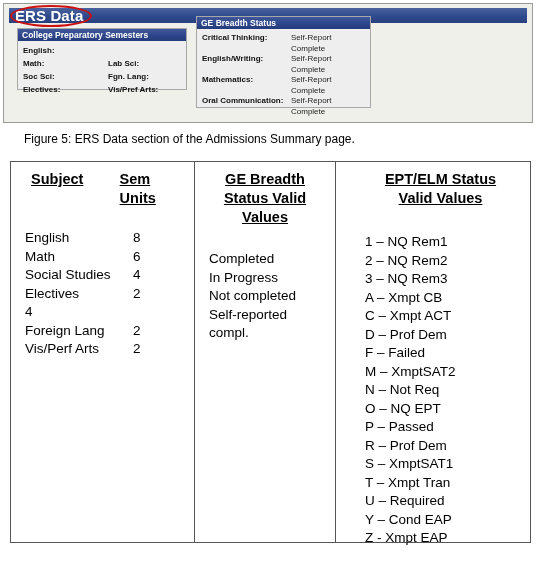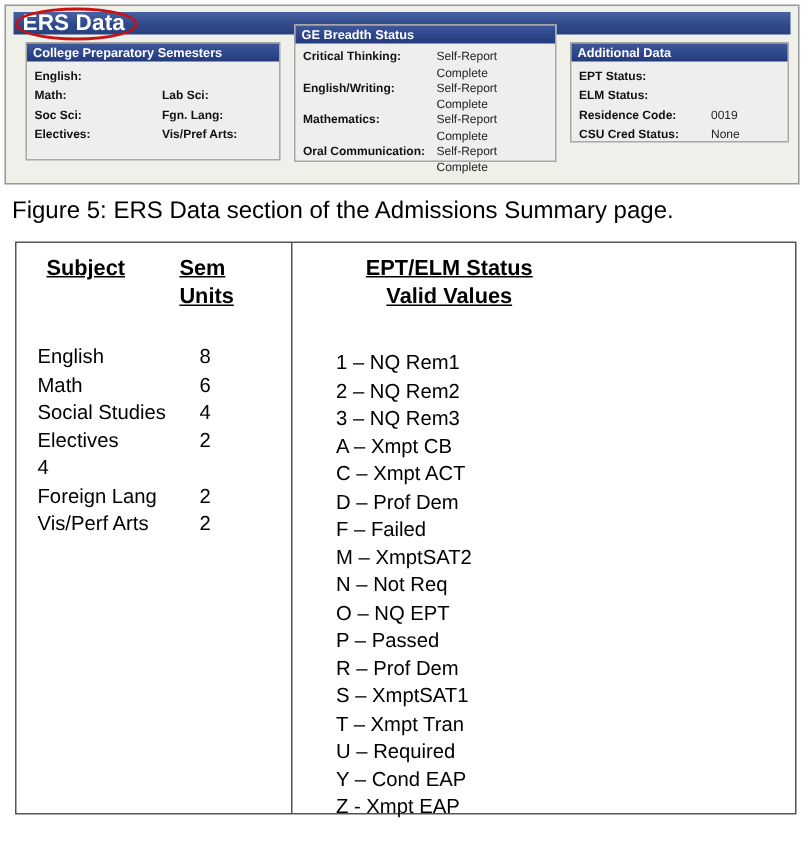--- a/index.html
+++ b/index.html
@@ -70,21 +70,21 @@
     color: #111;
     white-space: nowrap;
   }
   .pvalue {
     font-weight: normal;
     color: #222;
     white-space: nowrap;
   }
 
   
-  #panel-prep { left: 13px; top: 24px; width: 170px; height: 79px; }
+  #panel-prep { left: 13px; top: 24px; width: 170px; height: 62px; }
   #panel-prep .grid {
     display: grid;
     grid-template-columns: 85px auto;
     row-gap: 2px;
   }
   #panel-prep .grid > div { height: 11px; line-height: 11px; }
 
   
   #panel-ge { left: 192px; top: 12px; width: 175px; height: 92px; }
   #panel-ge .grid {
@@ -113,23 +113,23 @@
     height: 22px;
     border: 2.5px solid #cc1111;
     border-radius: 50%;
     box-sizing: border-box;
     pointer-events: none;
   }
 
   
   #caption {
     position: absolute;
-    left: 8px;
+    left: 24px;
     top: 132px;
-    font-size: 16px;
+    font-size: 12px;
     color: #000;
     white-space: nowrap;
   }
 
   
   #vtable {
     position: absolute;
     left: 10px;
     top: 161px;
     width: 521px;
@@ -213,35 +213,20 @@
         <div class="plabel"></div>
         <div class="pvalue">Complete</div>
         <div class="plabel">Oral Communication:</div>
         <div class="pvalue">Self-Report</div>
         <div class="plabel"></div>
         <div class="pvalue">Complete</div>
       </div>
     </div>
   </div>
 
-  <div class="panel" id="panel-add">
-    <div class="panel-hd">Additional Data</div>
-    <div class="panel-body">
-      <div class="grid">
-        <div class="plabel">EPT Status:</div>
-        <div class="pvalue"></div>
-        <div class="plabel">ELM Status:</div>
-        <div class="pvalue"></div>
-        <div class="plabel">Residence Code:</div>
-        <div class="pvalue">0019</div>
-        <div class="plabel">CSU Cred Status:</div>
-        <div class="pvalue">None</div>
-      </div>
-    </div>
-  </div>
 
   <div id="oval"></div>
 </div>
 
 <div id="caption">Figure 5:  ERS Data section of the Admissions Summary page.</div>
 
 <div id="vtable">
 
   <div class="col" id="col-subject">
     <div class="col-hd hd-row">
@@ -272,20 +257,34 @@
         <span class="s-name">Foreign Lang</span>
         <span class="s-units">2</span>
       </div>
       <div class="srow">
         <span class="s-name">Vis/Perf Arts</span>
         <span class="s-units">2</span>
       </div>
     </div>
   </div>
 
+  <div class="col" id="col-ge">
+    <div class="col-hd">
+      <div>GE Breadth</div>
+      <div>Status Valid</div>
+      <div>Values</div>
+    </div>
+    <div class="rowlist">
+      <div class="vval">Completed</div>
+      <div class="vval">In Progress</div>
+      <div class="vval">Not completed</div>
+      <div class="vval">Self-reported</div>
+      <div class="vval">compl.</div>
+    </div>
+  </div>
 
   <div class="col" id="col-ept">
     <div class="col-hd">
       <div>EPT/ELM Status</div>
       <div>Valid Values</div>
     </div>
     <div class="rowlist">
       <div class="vval">1 – NQ Rem1</div>
       <div class="vval">2 – NQ Rem2</div>
       <div class="vval">3 – NQ Rem3</div>

